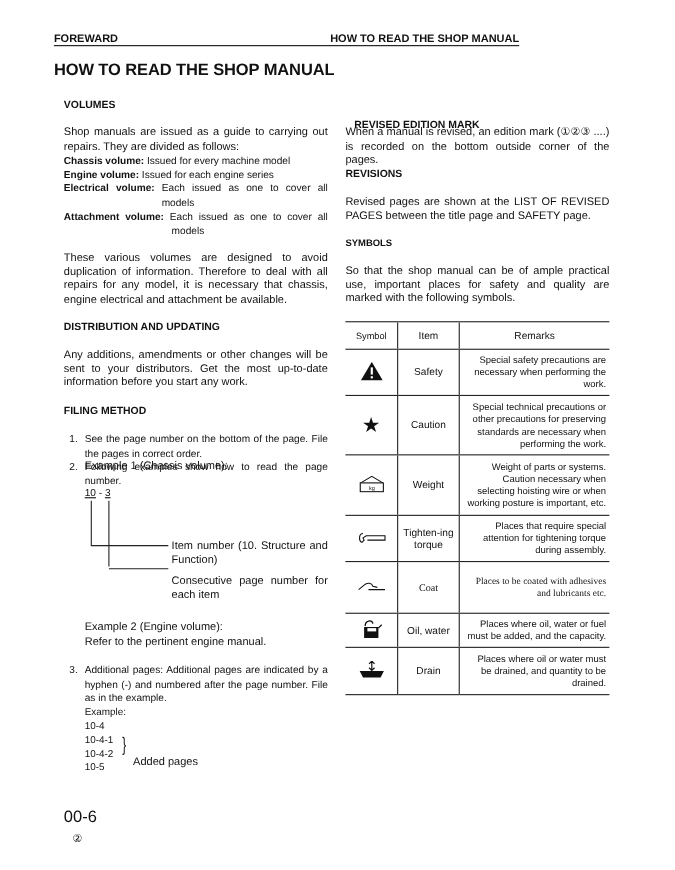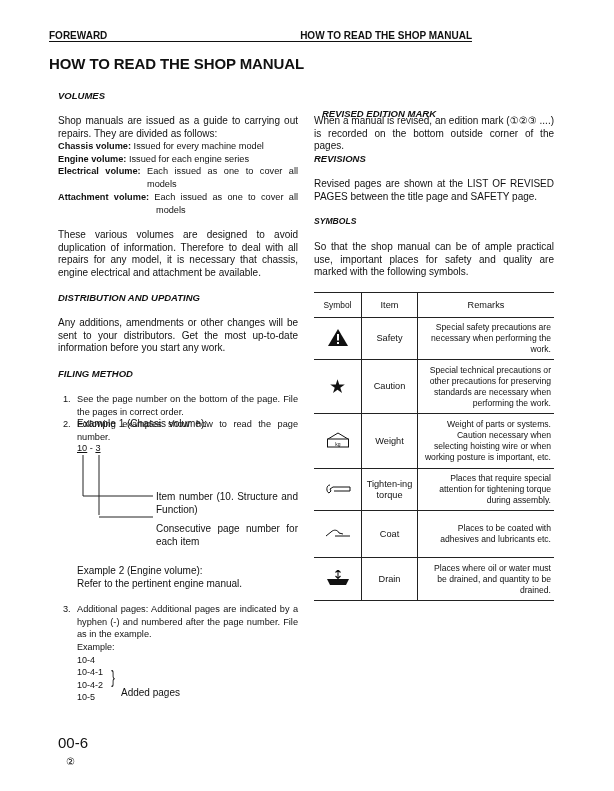--- a/index.html
+++ b/index.html
@@ -2,21 +2,21 @@
 <html><head>
 <meta charset="utf-8">
 <style>
   html, body { margin: 0; padding: 0; background: #fff; }
   body { width: 614px; height: 791px; position: relative; overflow: hidden;
          font-family: "Liberation Sans", sans-serif; color: #111; }
   .abs { position: absolute; }
   .hdr { top: 30px; font-size: 10px; font-weight: bold; }
   .hdr-rule { left: 49px; width: 423px; top: 41px; height: 0; border-top: 1.6px solid #111; }
   .title { left: 49px; top: 55px; font-size: 15px; font-weight: bold; letter-spacing: -0.1px; }
-  .h2 { font-size: 9.5px; font-weight: bold; font-style: italic; }
+  .h2 { font-size: 9.5px; font-weight: bold; }
   .p { font-size: 10px; line-height: 12.7px; text-align: justify; }
   .col-l { left: 58px; width: 240px; }
   .col-r { left: 314px; width: 240px; }
   .b { font-weight: bold; }
   .vol { font-size: 9.2px; line-height: 12.7px; }
   ol.fm { margin: 0; padding: 0; list-style: none; }
   ol.fm li { position: relative; padding-left: 19px; font-size: 9.2px; line-height: 12.7px; text-align: justify; }
   ol.fm li .num { position: absolute; left: 5px; top: 0; }
   .mono { font-size: 9px; line-height: 12.5px; }
   table.sym { border-collapse: collapse; font-size: 8.6px; }
@@ -145,28 +145,40 @@
     </tr>
     <tr style="height:42px;">
       <td class="sy">
         <svg width="26" height="12" viewBox="0 0 26 12">
           <path d="M5 2 C1 2 1 9 4 10 L6 8 L5 6 L8 4 H25 V8 H9" stroke="#111" stroke-width="1" fill="none"></path>
         </svg>
       </td>
       <td class="it">Tighten-ing torque</td>
       <td class="rm">Places that require special attention for tightening torque during assembly.</td>
     </tr>
-    <tr style="height:47px;">
+    <tr style="height:47px;font-family:Liberation Serif, serif;">
       <td class="sy">
         <svg width="26" height="10" viewBox="0 0 26 10">
           <path d="M1 8 L6 4 C9 1 13 2 14 5 L18 6 M10 8 H25" stroke="#111" stroke-width="1" fill="none"></path>
         </svg>
       </td>
       <td class="it">Coat</td>
       <td class="rm">Places to be coated with adhesives and lubricants etc.</td>
+    </tr>
+    <tr style="height:31px;">
+      <td class="sy">
+        <svg width="20" height="18" viewBox="0 0 20 18">
+          <path d="M4 6 C4 1 10 0 11 4" stroke="#111" stroke-width="1.2" fill="none"></path>
+          <rect x="3" y="7" width="13" height="10" fill="#111"></rect>
+          <path d="M16 8 L19 5" stroke="#111" stroke-width="1.2"></path>
+          <rect x="6" y="8" width="8" height="3" fill="#fff"></rect>
+        </svg>
+      </td>
+      <td class="it">Oil, water</td>
+      <td class="rm">Places where oil, water or fuel must be added, and the capacity.</td>
     </tr>
     <tr style="height:43px;">
       <td class="sy">
         <svg width="24" height="16" viewBox="0 0 24 16">
           <path d="M12 0 V8 M9.5 2.5 L12 0 L14.5 2.5 M9.5 6 L12 8.5 L14.5 6" stroke="#111" stroke-width="1.1" fill="none"></path>
           <path d="M1 9 H23 L20 15 H4 Z" fill="#111"></path>
         </svg>
       </td>
       <td class="it">Drain</td>
       <td class="rm">Places where oil or water must be drained, and quantity to be drained.</td>

